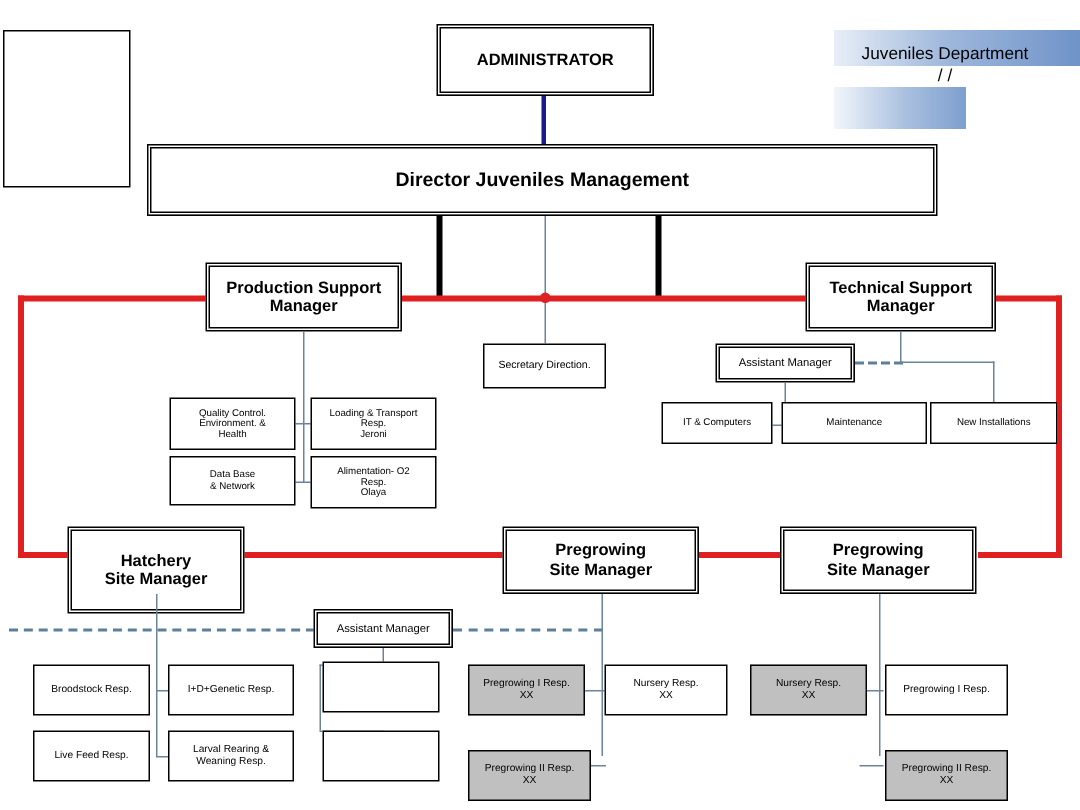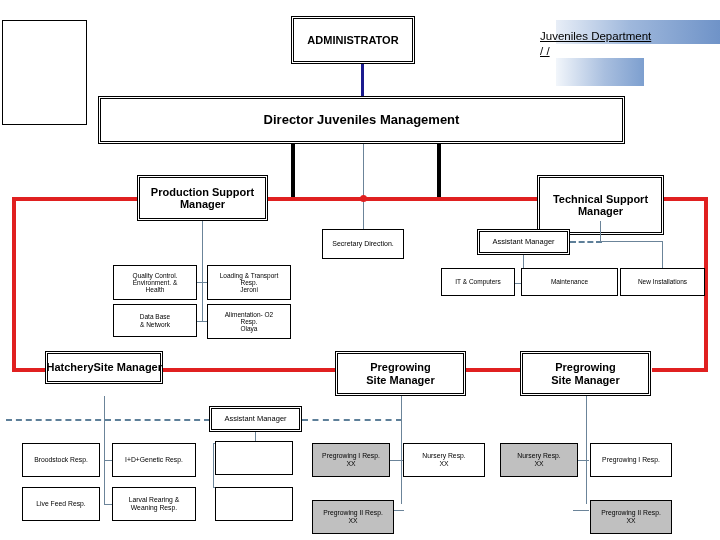--- a/index.html
+++ b/index.html
@@ -27,37 +27,37 @@
   .ln.h{height:1px;}
   .navy{position:absolute;background:#1b1b8f;}       
   .blk{position:absolute;background:#000;}           
   .red{position:absolute;background:#e02020;}
   .dashh{position:absolute;border-top:2px dashed #5d7f99;}
 
   
   .grad{position:absolute;}
   .grad.a{background:linear-gradient(90deg,#e8eef7 0%,#9fb8dc 45%,#6f93c8 100%);}
   .grad.b{background:linear-gradient(90deg,#f2f6fb 0%,#a9bfdf 55%,#7d9fcf 100%);}
-  .title{position:absolute;font-size:11.5px;line-height:14.5px;color:#000;text-decoration:underline;}
+  .title{position:absolute;text-align:center;font-size:11.5px;line-height:14.5px;color:#000;}
 </style>
 </head>
 <body>
 
 <div id="stage">
 
   <div class="grad a abs" style="left:556px;top:20px;width:164px;height:24px;"></div>
   <div class="grad b abs" style="left:556px;top:58px;width:88px;height:28px;"></div>
   <div class="title" style="left:540px;top:29px;width:180px;">
     <div>Juveniles Department</div>
     <div>/   /</div>
   </div>
 
   <div class="box" style="left:2px;top:20px;width:85px;height:105px;"></div>
 
-  <div class="box heavy shadow bold" style="left:291px;top:16px;width:124px;height:48px;font-size:11px;">
+  <div class="box heavy shadow bold" style="left:291px;top:16px;width:145px;height:48px;font-size:11px;">
     <span>ADMINISTRATOR</span>
   </div>
   <div class="navy" style="left:361px;top:64px;width:3px;height:46px;"></div>
 
   <div class="box heavy shadow bold" style="left:98px;top:96px;width:527px;height:48px;font-size:13px;">
     <span>Director Juveniles Management</span>
   </div>
 
   <div class="blk" style="left:291px;top:144px;width:4px;height:55px;"></div>
   <div class="blk" style="left:437px;top:144px;width:4px;height:55px;"></div>
@@ -81,21 +81,21 @@
 
   <div class="red" style="left:466px;top:368px;width:54px;height:4px;"></div>
 
   <div class="red" style="left:652px;top:368px;width:56px;height:4px;"></div>
 
   <div class="box heavy shadow bold" style="left:137px;top:175px;width:131px;height:46px;font-size:11px;flex-direction:column;">
     <span>Production Support</span>
     <span>Manager</span>
   </div>
 
-  <div class="box heavy shadow bold" style="left:537px;top:175px;width:127px;height:60px;font-size:11px;flex-direction:column;">
+  <div class="box heavy shadow bold" style="left:537px;top:175px;width:127px;height:46px;font-size:11px;flex-direction:column;">
     <span>Technical Support</span>
     <span>Manager</span>
   </div>
 
   <div class="box" style="left:322px;top:229px;width:82px;height:30px;font-size:7px;">
     <span>Secretary Direction.</span>
   </div>
 
   <div class="box heavy" style="left:477px;top:229px;width:93px;height:26px;font-size:7.5px;">
     <span>Assistant Manager</span>
@@ -139,21 +139,21 @@
   <div class="box" style="left:441px;top:268px;width:74px;height:28px;font-size:6.5px;">
     <span>IT &amp; Computers</span>
   </div>
   <div class="box" style="left:521px;top:268px;width:97px;height:28px;font-size:6.5px;">
     <span>Maintenance</span>
   </div>
   <div class="box" style="left:620px;top:268px;width:85px;height:28px;font-size:6.5px;">
     <span>New Installations</span>
   </div>
 
-  <div class="box heavy shadow bold" style="left:45px;top:351px;width:118px;height:33px;font-size:11px;flex-direction:row;justify-content:flex-end;">
+  <div class="box heavy shadow bold" style="left:45px;top:351px;width:118px;height:58px;font-size:11px;flex-direction:column;">
     <span>Hatchery</span>
     <span>Site Manager</span>
   </div>
   <div class="box heavy shadow bold" style="left:335px;top:351px;width:131px;height:45px;font-size:11px;flex-direction:column;">
     <span>Pregrowing</span>
     <span>Site Manager</span>
   </div>
   <div class="box heavy shadow bold" style="left:520px;top:351px;width:131px;height:45px;font-size:11px;flex-direction:column;">
     <span>Pregrowing</span>
     <span>Site Manager</span>

